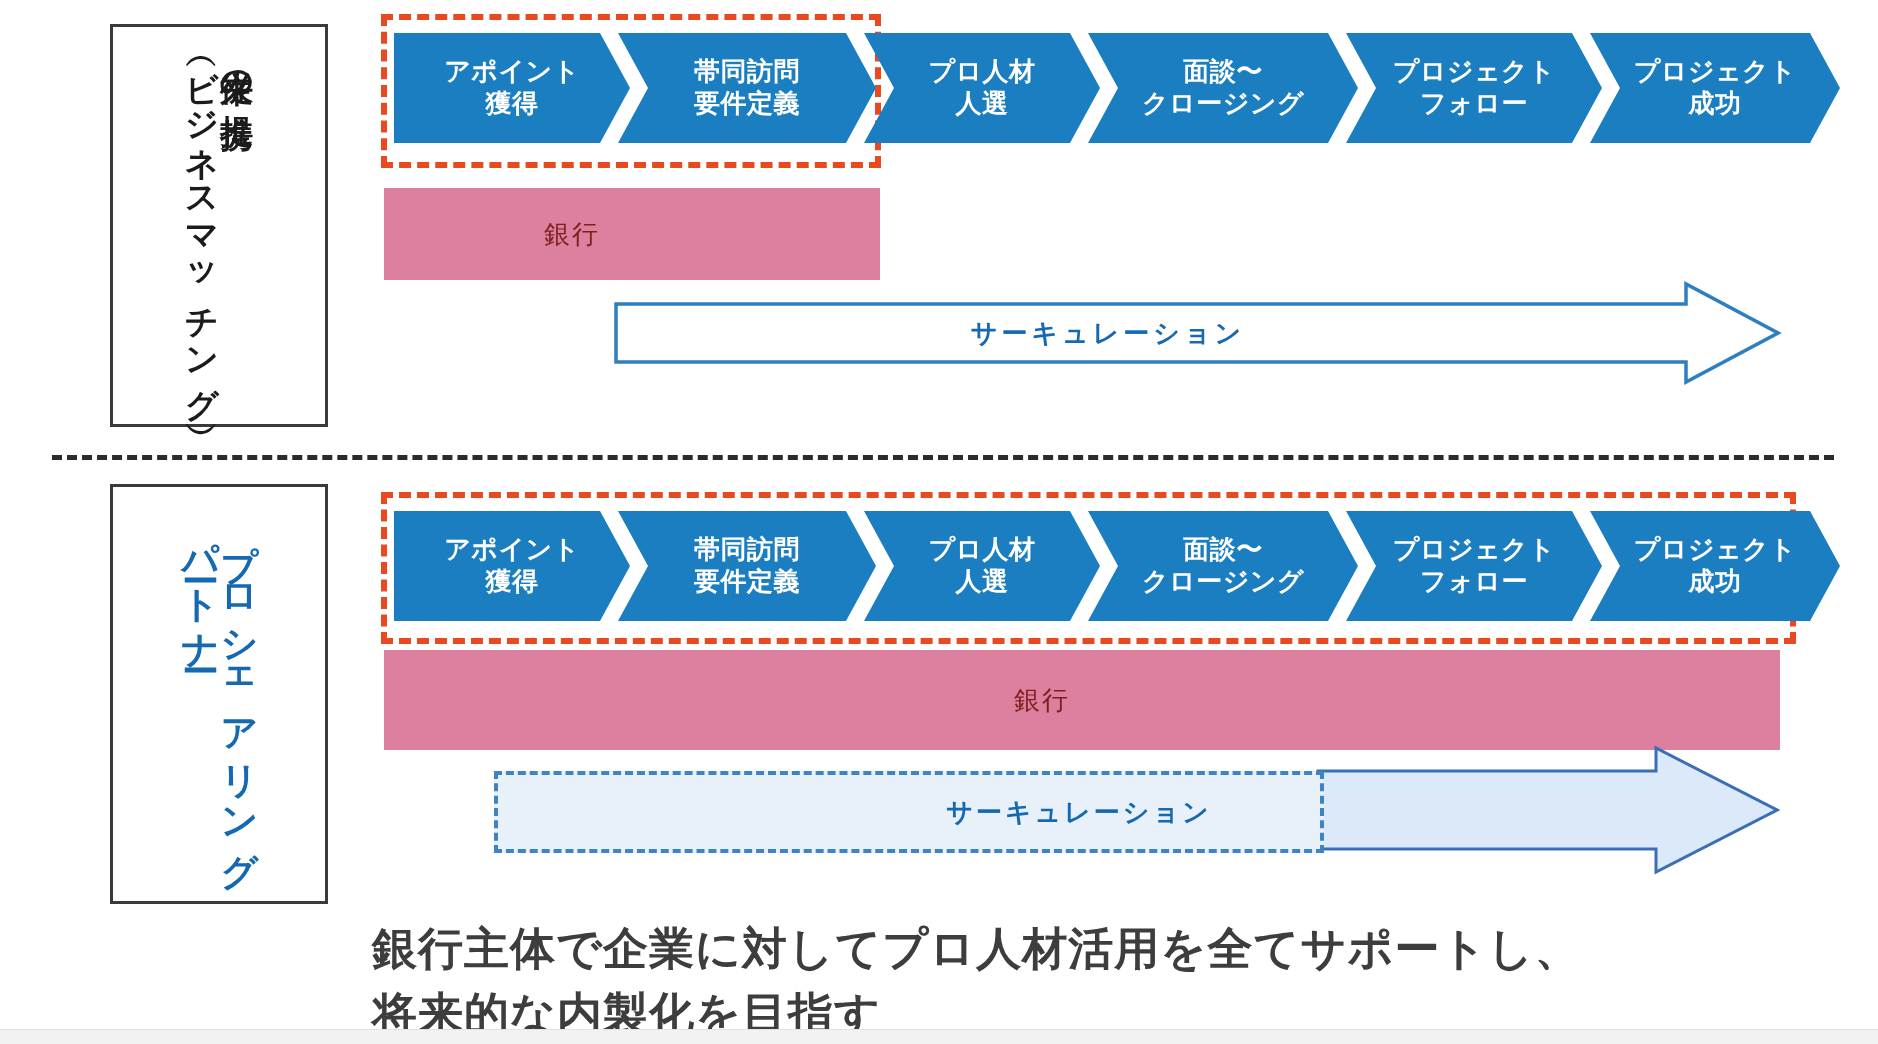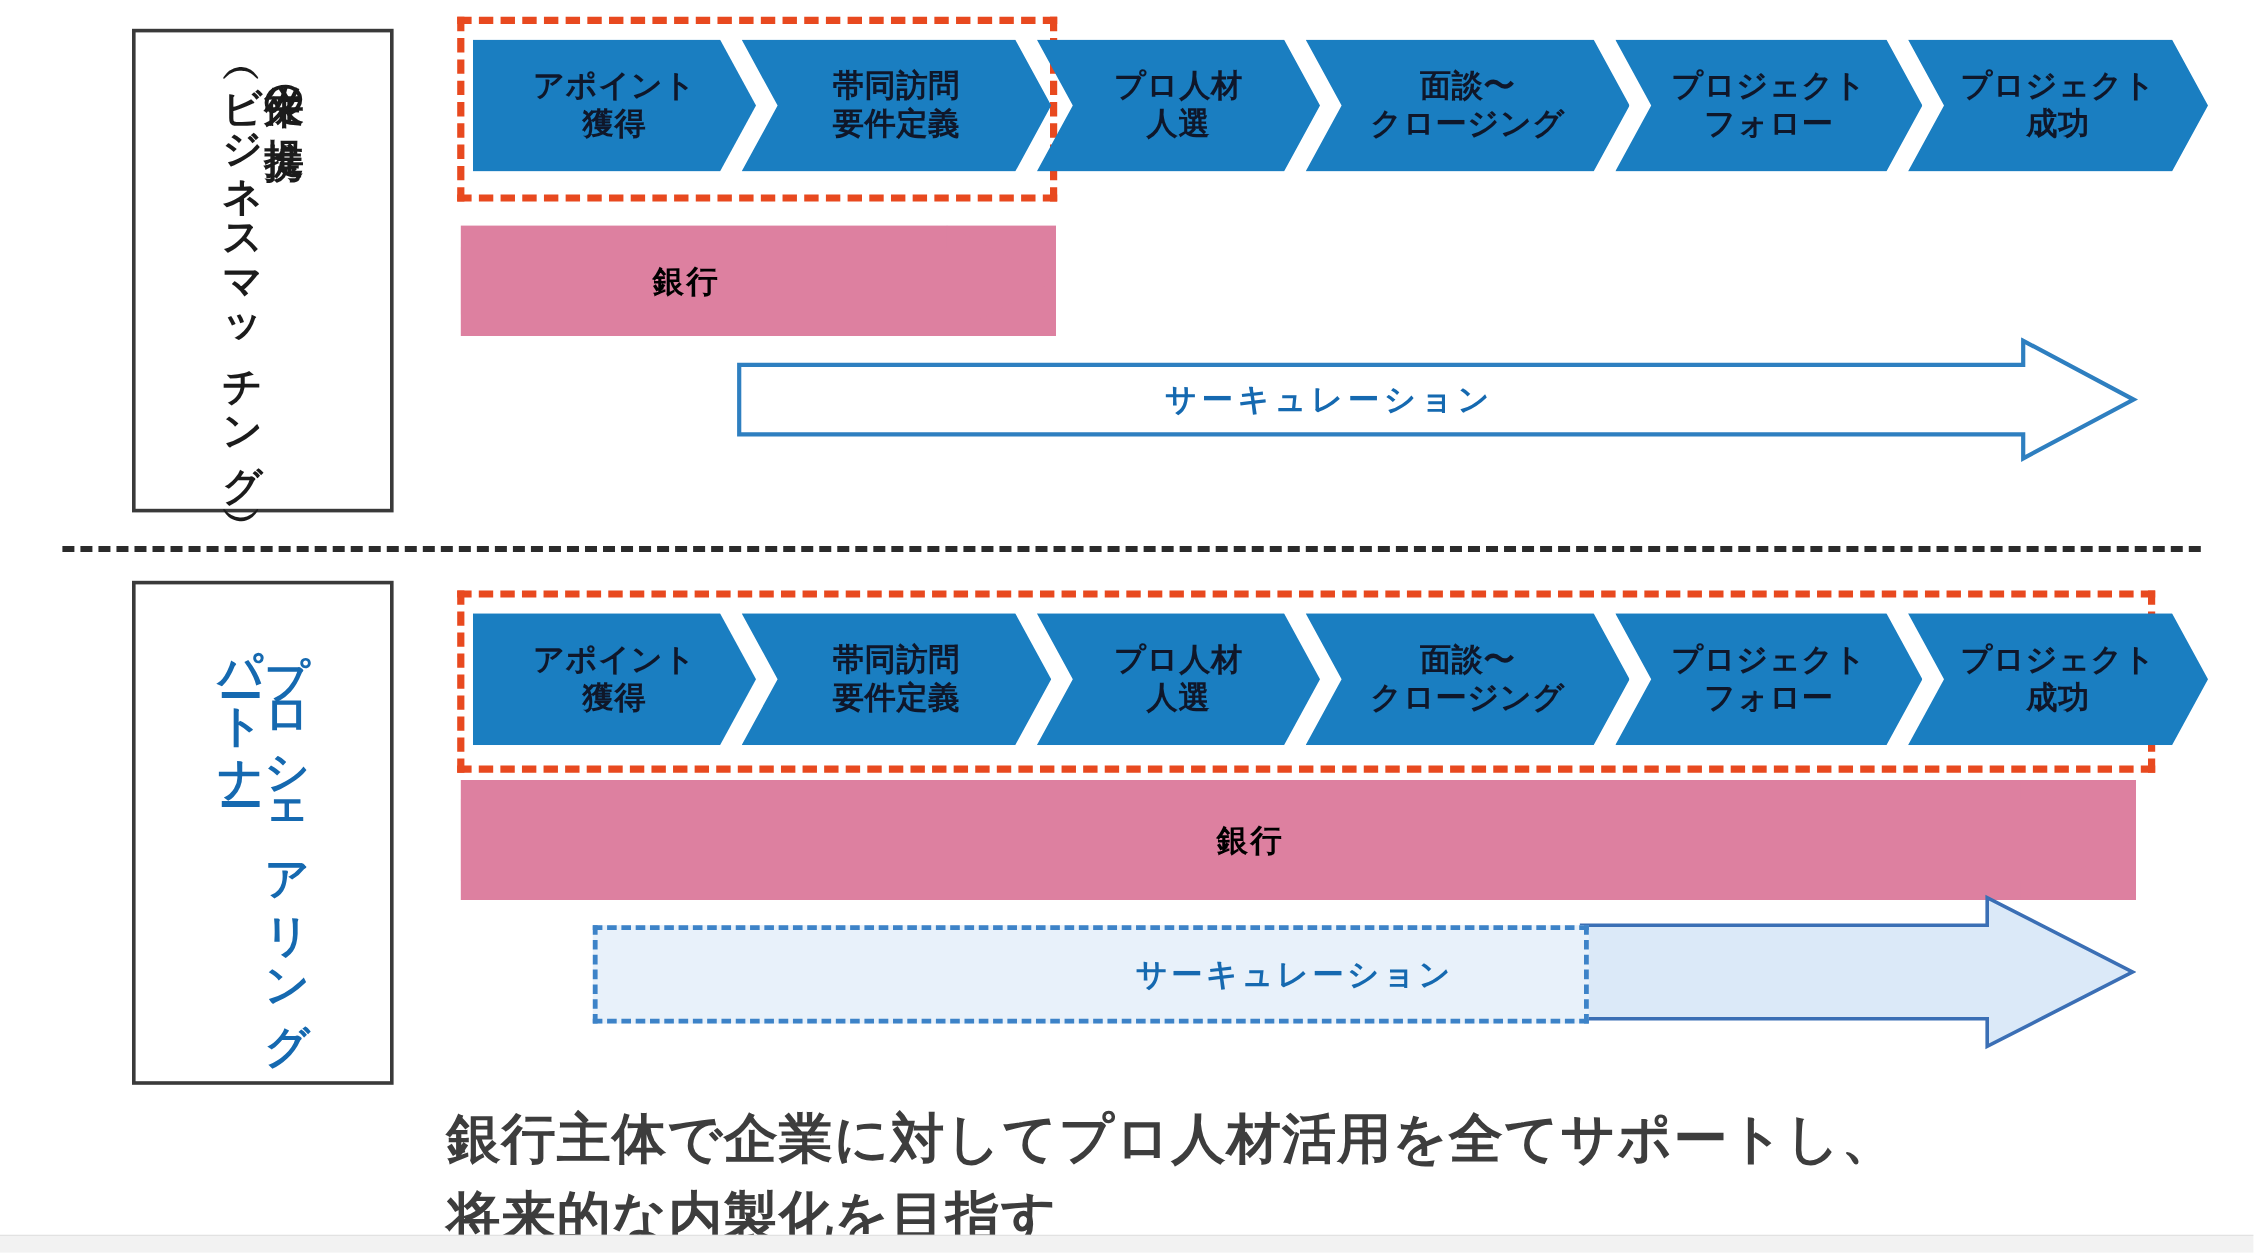--- a/index.html
+++ b/index.html
@@ -48,21 +48,21 @@
     white-space: pre;
   }
   .vcol.black { color: #1b1b1b; font-size: 33px; }
   .vcol.blue  { color: #1569b0; font-size: 37px; }
 
   
   .chev {
     position: absolute;
     box-sizing: border-box;
     background: #1a7ec1;
-    color: #0f172a;
+    color: #ffffff;
     display: flex;
     align-items: center;
     justify-content: center;
     text-align: center;
     font-weight: 700;
     line-height: 1.22;
     letter-spacing: 0.5px;
     white-space: pre-line;
     clip-path: polygon(0 0, calc(100% - 30px) 0, 100% 50%, calc(100% - 30px) 100%, 0 100%, 30px 50%);
   }
@@ -75,25 +75,25 @@
     position: absolute;
     box-sizing: border-box;
     border: 6px dashed #e8491f;
     background: transparent;
   }
 
   
   .pink-arrow {
     position: absolute;
     background: #dd80a0;
-    color: #000000;
-    display: flex;
-    align-items: center;
-    justify-content: center;
-    font-weight: 700;
+    color: #7f1d1d;
+    display: flex;
+    align-items: center;
+    justify-content: center;
+    font-weight: 400;
     letter-spacing: 2px;
   }
   .pink-arrow .pa-label { position: relative; z-index: 2; }
 
   
   .circ-outline {
     position: absolute;
     color: #1569b0;
     display: flex;
     align-items: center;

